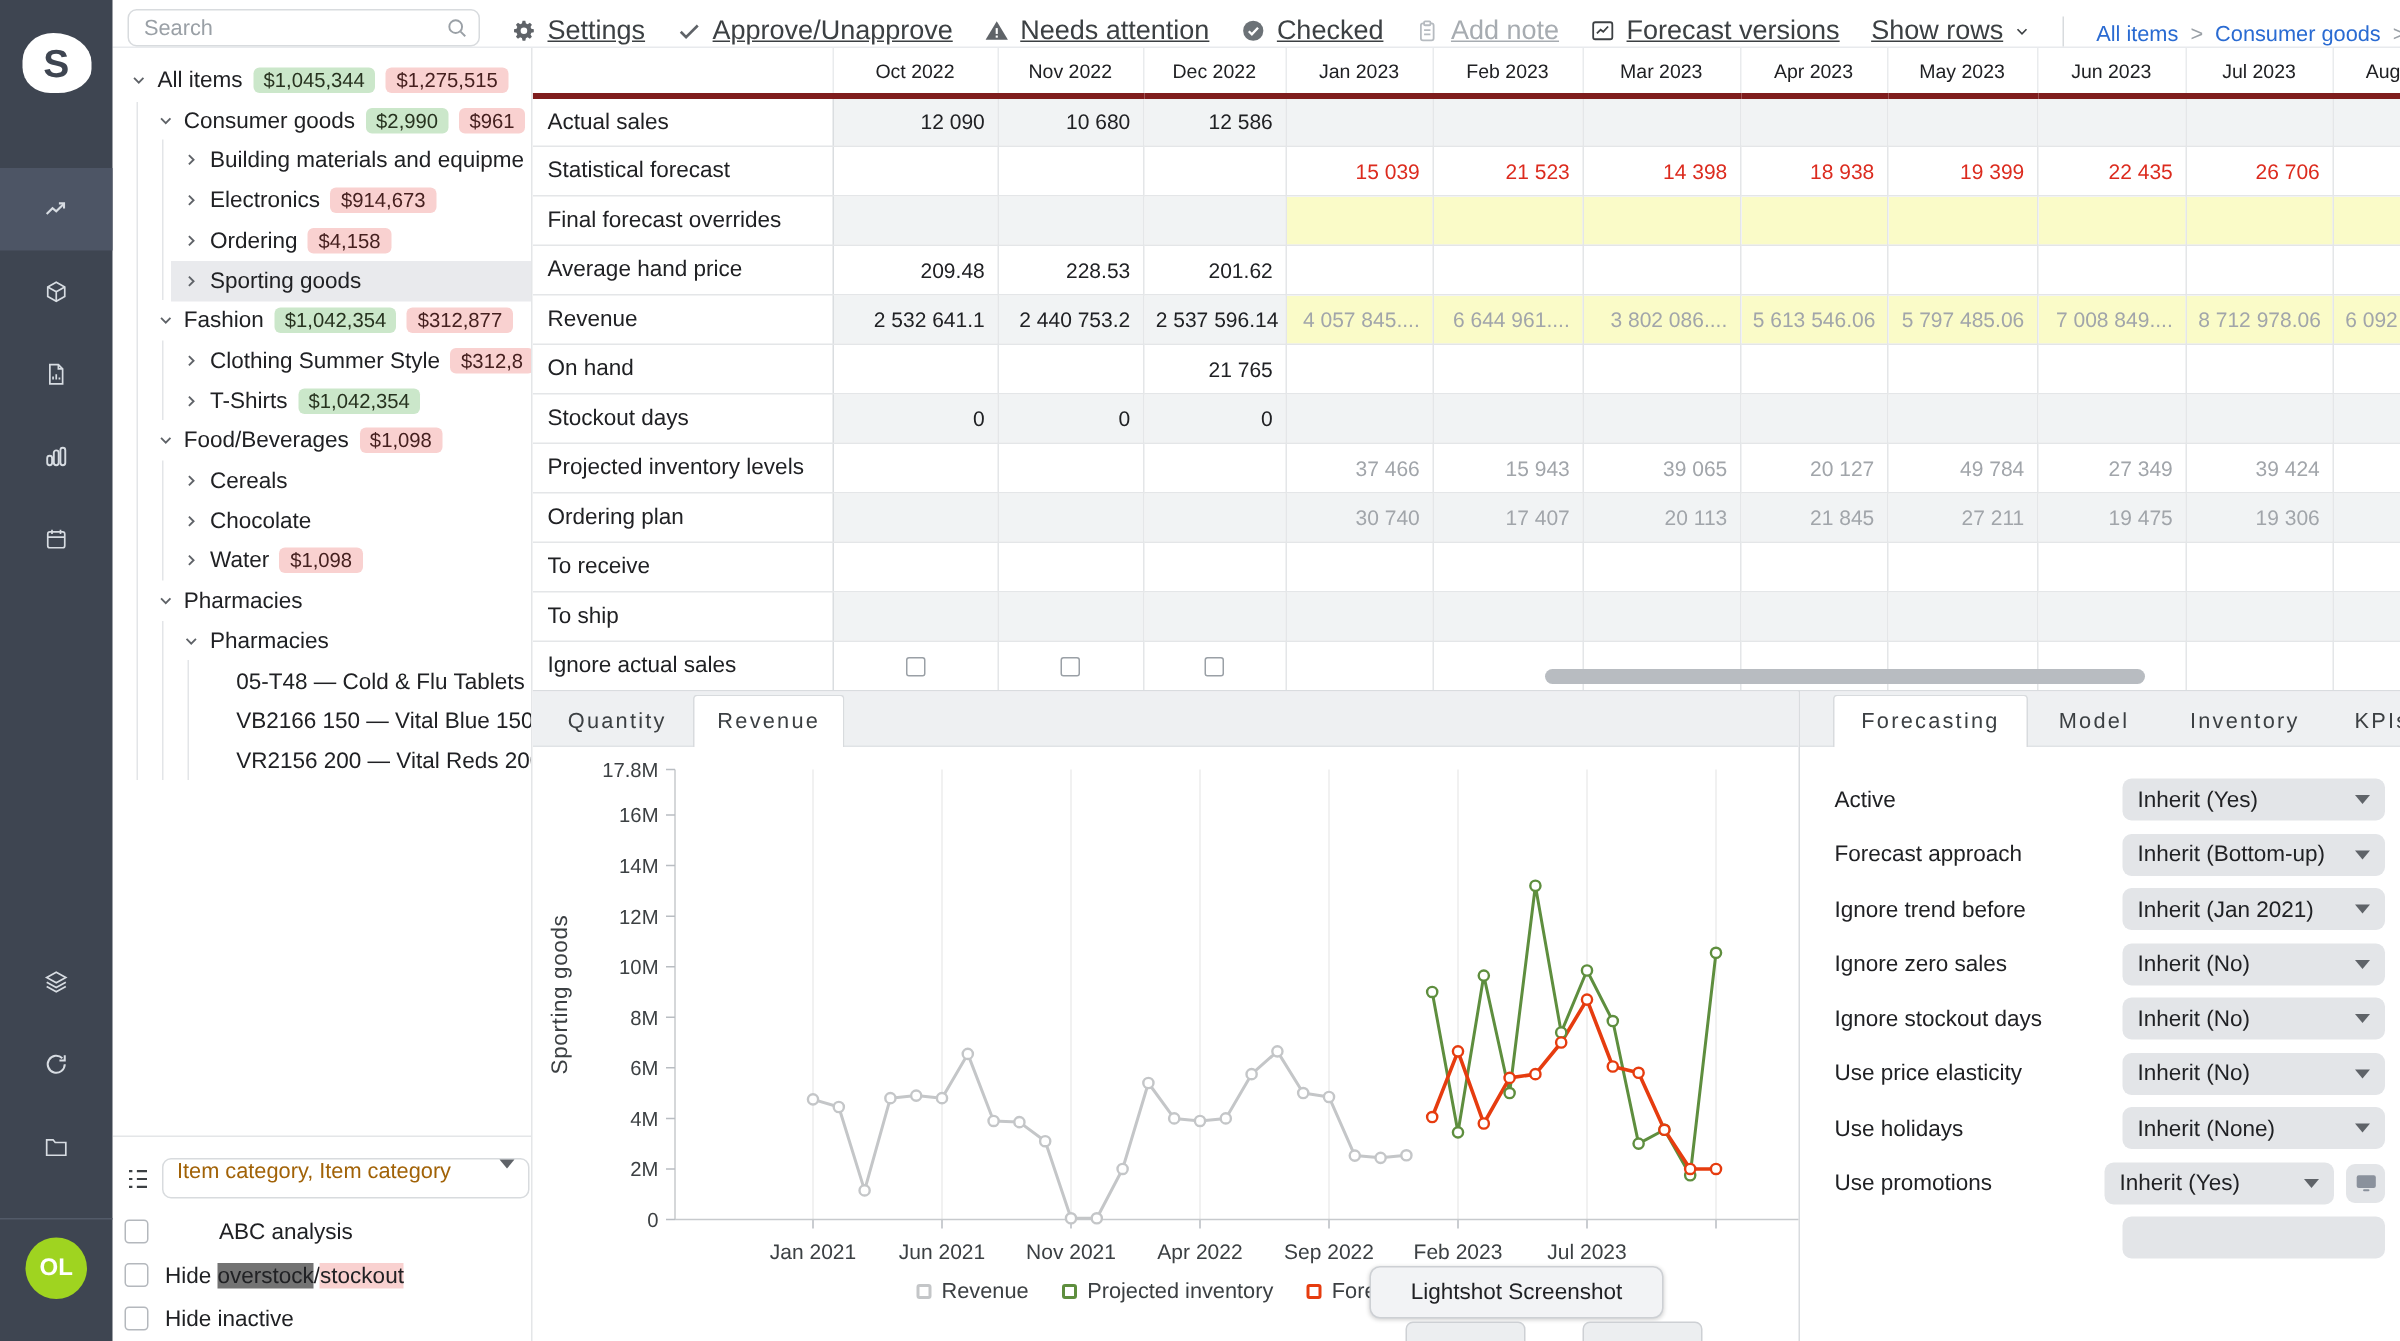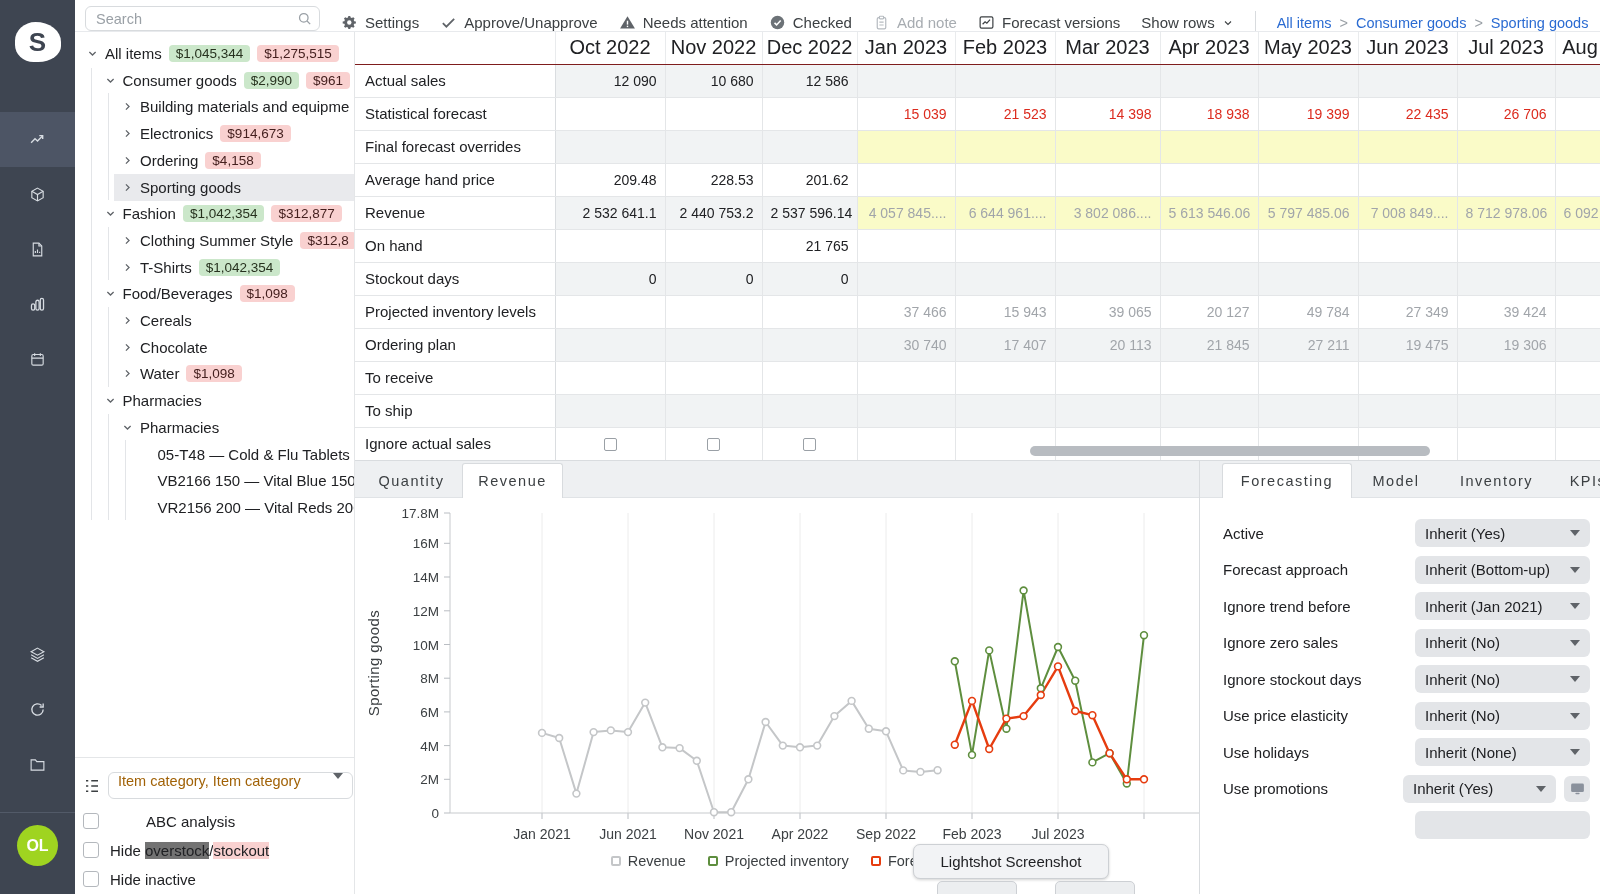--- a/index.html
+++ b/index.html
@@ -16,21 +16,21 @@
   .side-sep { position:absolute; left:0; top:812px; width:75px; height:1px; background:#525a68; }
   .avatar { position:absolute; left:17px; top:825px; width:41px; height:41px; border-radius:50%; background:#9fd420; color:#fff; font-size:16px; font-weight:bold; display:flex; align-items:center; justify-content:center; cursor:pointer; }
 
   
   .topbar { position:absolute; left:75px; top:0; width:1525px; height:32px; background:#fff; border-bottom:1px solid #e8eaed; display:flex; align-items:flex-end; padding-left:10px; gap:21px; z-index:5; }
   .search-box { position:relative; width:235px; height:25px; flex:none; }
   .search-box input { width:100%; height:100%; border:1px solid #d8dbde; border-radius:6px; padding:0 28px 0 10px; font:14.5px "Liberation Sans", sans-serif; color:#202124; outline:none; background:#fff; }
   .search-box input::placeholder { color:#9aa0a6; }
   .search-icn { position:absolute; right:7px; top:4px; width:17px; height:17px; color:#9aa0a6; }
   .search-icn svg { width:17px; height:17px; }
-  .tb-btn { display:flex; align-items:center; gap:7px; font-size:15px; color:#3c4043; cursor:pointer; white-space:nowrap; flex:none; }
+  .tb-btn { display:flex; align-items:center; gap:7px; font-size:18px; color:#3c4043; cursor:pointer; white-space:nowrap; flex:none;text-decoration:underline; }
   .tb-btn.muted { color:#a7acb1; }
   .icn svg { width:17px; height:17px; display:block; }
   .topbar-divider { width:1px; height:20px; background:#d8dbde; flex:none; }
   .breadcrumb { display:flex; gap:8px; font-size:14.5px; align-items:center; white-space:nowrap; }
   .breadcrumb a { color:#2a6bd2; text-decoration:none; cursor:pointer; }
   .breadcrumb .sep { color:#9aa0a6; }
 
   
   .tree-panel { position:absolute; left:75px; top:32px; width:280px; height:862px; background:#fff; border-right:1px solid #e4e6e8; overflow:hidden; z-index:4; }
   .tree-row { position:absolute; height:27px; display:flex; align-items:center; font-size:15px; cursor:pointer; white-space:nowrap; padding-left:6px; }
@@ -47,21 +47,21 @@
   .gb-dd { position:absolute; left:33px; top:14px; width:245px; height:27px; border:1px solid #d8dbde; border-radius:6px; display:flex; align-items:flex-start; padding:0 9px; font-size:14.5px; color:#a16207; cursor:pointer; background:#fff; }
   .gb-dd .txt { overflow:hidden; white-space:nowrap; }
   .caret { width:0; height:0; border-left:5px solid transparent; border-right:5px solid transparent; border-top:6px solid #5f6368; margin-left:auto; flex:none; }
   .cb-row { position:absolute; left:8px; display:flex; align-items:center; gap:11px; font-size:15px; height:18px; cursor:pointer; }
   .cbx { width:16px; height:16px; border:1.5px solid #b4b8bd; border-radius:3px; background:#fff; flex:none; }
   .hl-g { background:#737373; } .hl-r { background:#f9d1d0; }
 
   
   .table-area { position:absolute; left:355px; top:32px; width:1245px; height:428px; overflow:hidden; background:#fff; }
   .table-area table { border-collapse:collapse; table-layout:fixed; width:1300px; }
-  .table-area th { height:32px; font-weight:normal; font-size:20px; text-align:center; border-right:1px solid #e9ebed; border-bottom:1px solid #7f1d1d; color:#202124; overflow:hidden; white-space:nowrap; }
+  .table-area th { height:32px; font-weight:normal; font-size:13px; text-align:center; border-right:1px solid #e9ebed; border-bottom:4px solid #7f1d1d; color:#202124; overflow:hidden; white-space:nowrap; }
   .table-area td { height:33px; font-size:14px; text-align:right; padding:0 8px; border-right:1px solid #e4e6e8; border-bottom:1px solid #e4e6e8; overflow:hidden; white-space:nowrap; background:#fff; }
   td.rowlabel { text-align:left; font-size:15px; padding-left:10px; border-right:1px solid #dadde0; background:#fff !important; }
   tr.zebra td { background:#f1f3f4; }
   td.c-red { color:#dc2b1e; }
   td.c-mut { color:#a1a5aa; }
   td.c-yellow { background:#fafbc8 !important; }
   td.c-left { text-align:left; }
   td.ck { text-align:center; }
   .cbx2 { display:inline-block; width:13px; height:13px; border:1.5px solid #9aa0a6; border-radius:2px; background:#fff; vertical-align:middle; }
   .hscroll { position:absolute; left:675px; top:414px; width:400px; height:10px; border-radius:5px; background:#b8bcc1; cursor:pointer; z-index:3; }

